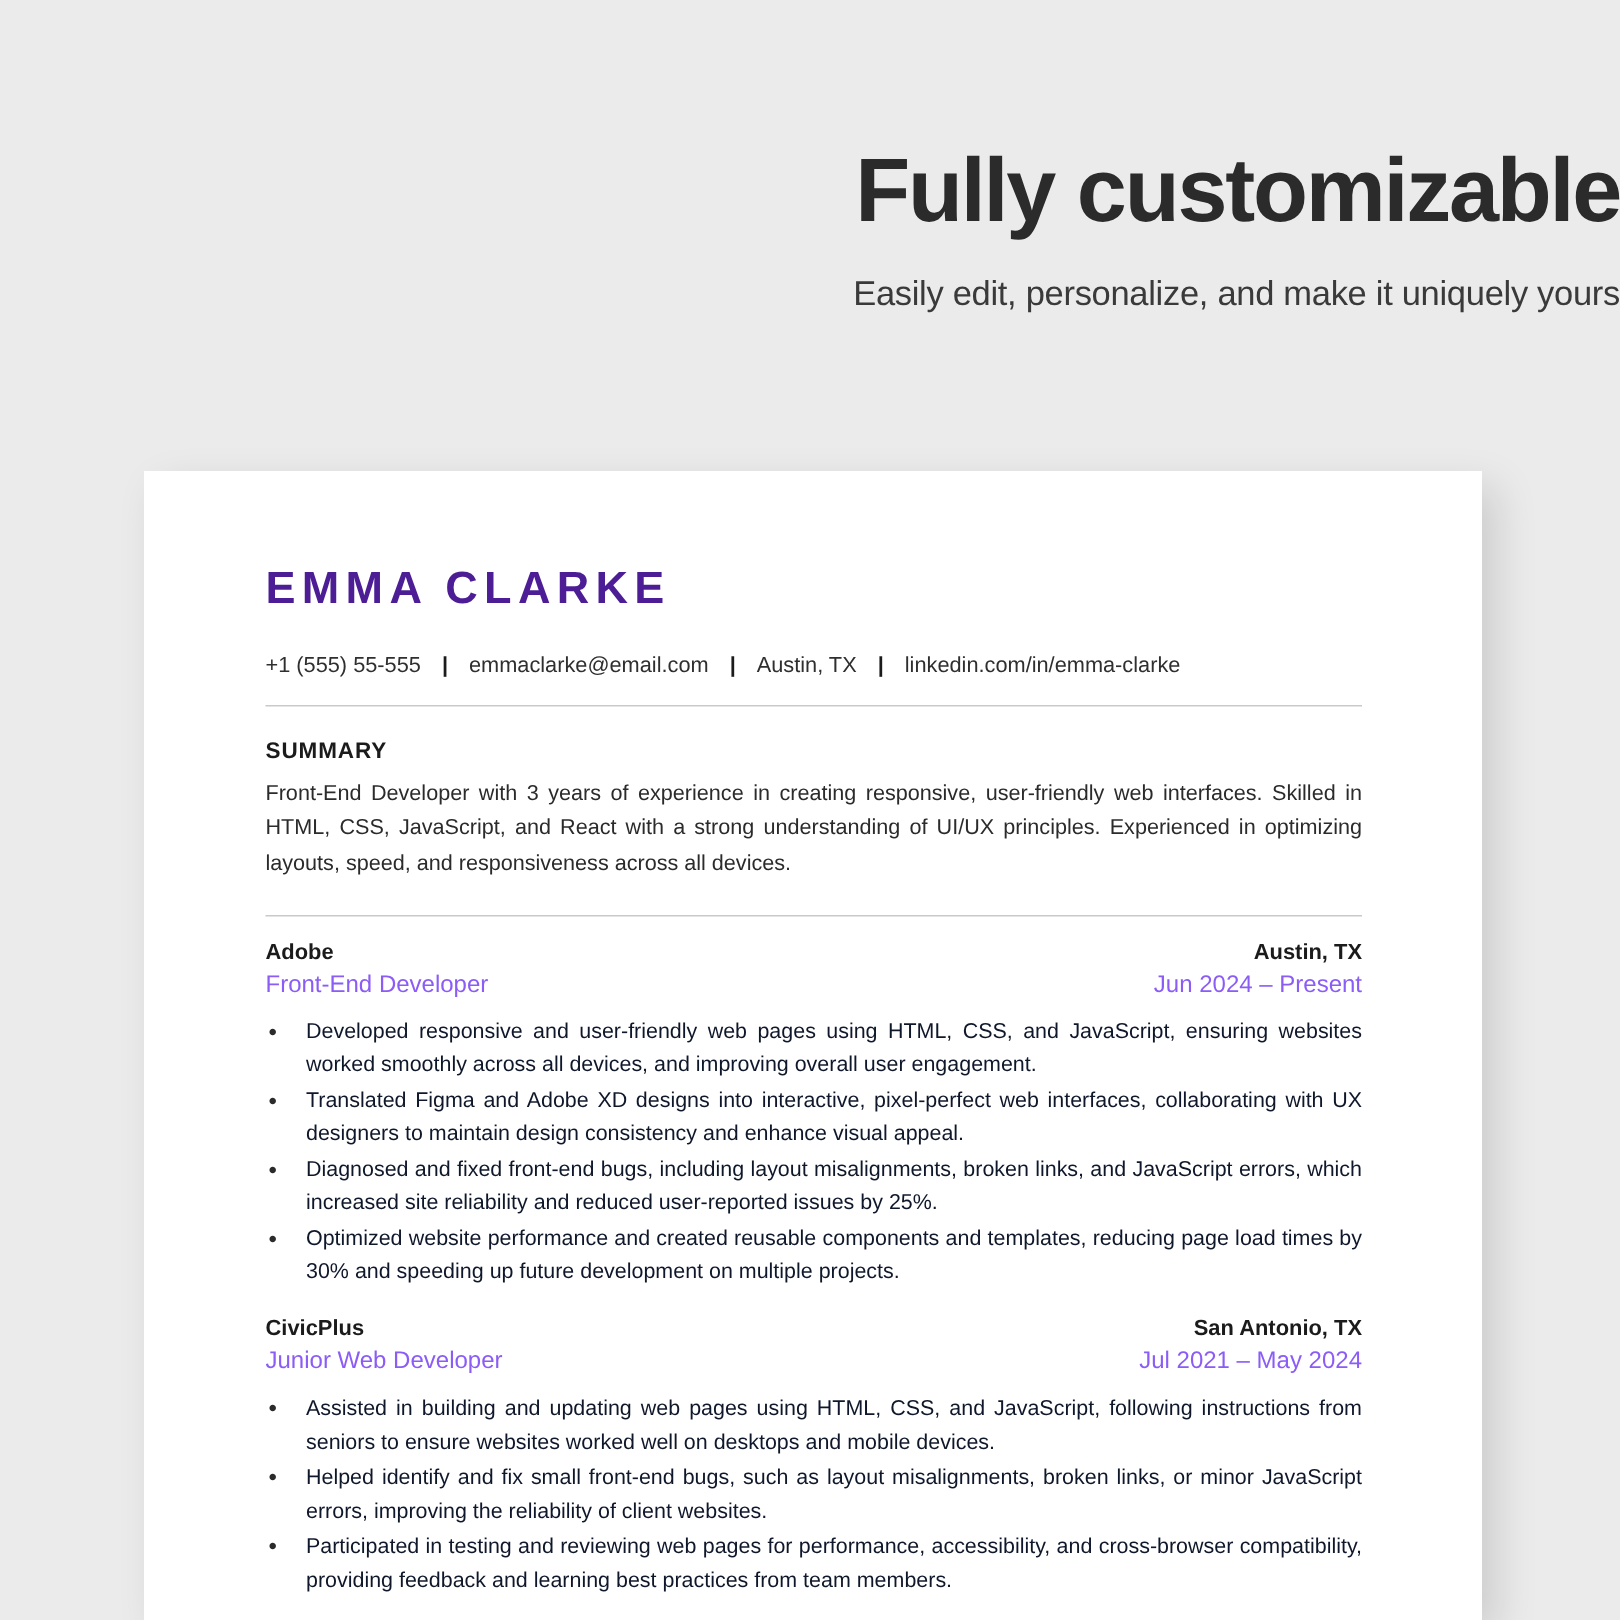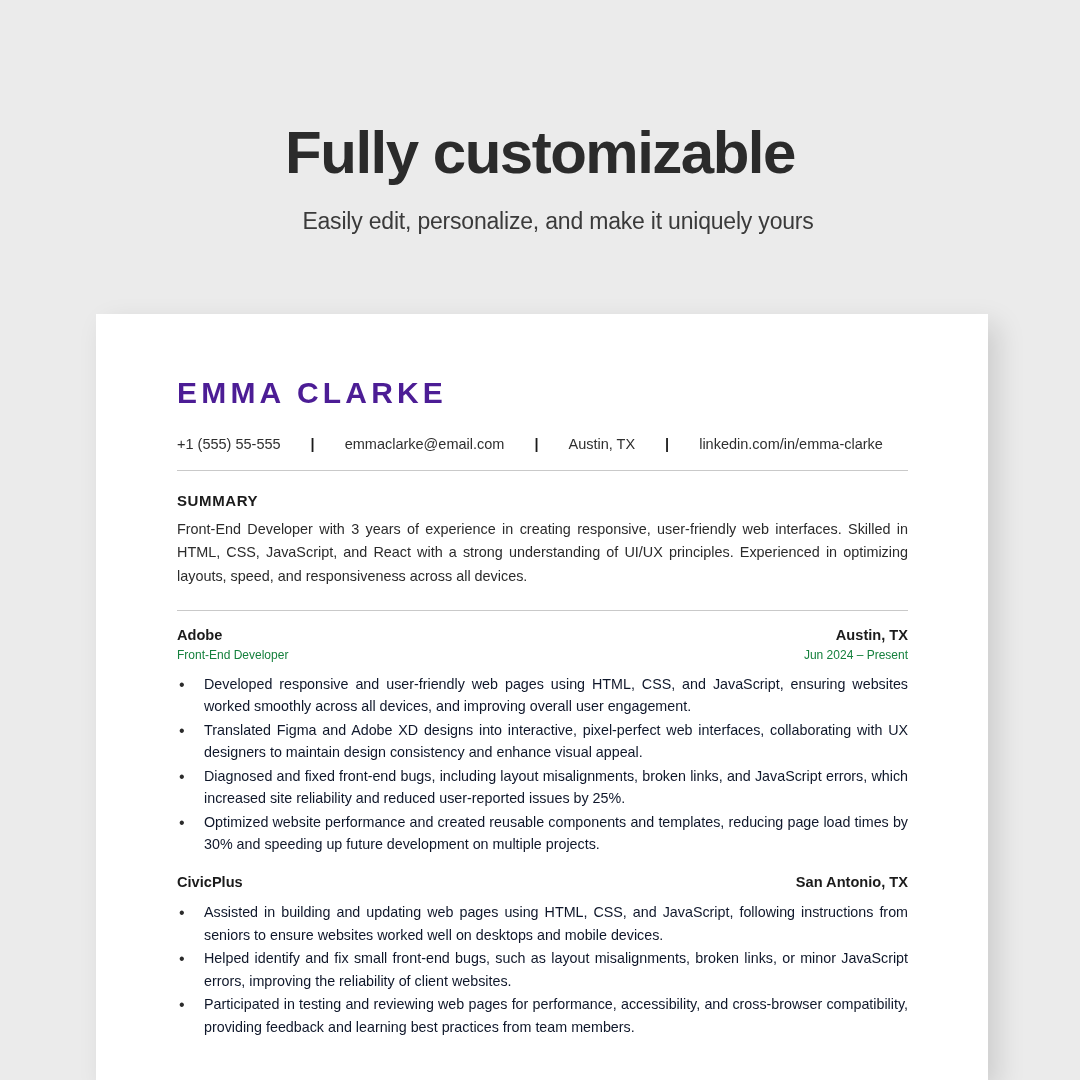--- a/index.html
+++ b/index.html
@@ -10,22 +10,22 @@
     width: 1080px;
     height: 1080px;
     background: #ebebeb;
     font-family: "Liberation Sans", sans-serif;
     overflow: hidden;
     position: relative;
   }
 
   
   .promo {
-    text-align: center;
-    padding-top: 120px;
+    text-align: right;
+    padding-top: 94px;
   }
   .promo-title {
     font-size: 60px;
     font-weight: bold;
     color: #2b2b2b;
     letter-spacing: -1.5px;
     line-height: 1.1;
     margin: 0;
   }
   .promo-sub {
@@ -60,21 +60,20 @@
   }
 
   .contact {
     margin-top: 26px;
     font-size: 14.5px;
     color: #2f2f2f;
     display: flex;
     align-items: center;
     flex-wrap: nowrap;
     white-space: nowrap;
-    gap: 16px;
   }
   .contact .sep {
     color: #1b1b1b;
     font-weight: bold;
     margin: 0 14px;
   }
 
   .rule {
     border-top: 1px solid #c9c9c9;
     margin-top: 18px;
@@ -104,22 +103,22 @@
     justify-content: space-between;
     align-items: baseline;
     text-align: center;
   }
   .job-company, .job-location {
     font-size: 14.6px;
     font-weight: bold;
     color: #1b1b1b;
   }
   .job-role, .job-dates {
-    font-size: 12px;
-    color: #15803d;
+    font-size: 16px;
+    color: #8b5cf6;
   }
   .job-row.second {
     margin-top: 5px;
   }
 
   ul.bullets {
     list-style: none;
     margin: 11px 0 0 0;
     padding: 0;
   }
@@ -187,20 +186,24 @@
         <li>Diagnosed and fixed front-end bugs, including layout misalignments, broken links, and JavaScript errors, which increased site reliability and reduced user-reported issues by 25%.</li>
         <li>Optimized website performance and created reusable components and templates, reducing page load times by 30% and speeding up future development on multiple projects.</li>
       </ul>
     </div>
 
     <div class="job" style="margin-top:19px;">
       <div class="job-row">
         <span class="job-company">CivicPlus</span>
         <span class="job-location">San Antonio, TX</span>
       </div>
+      <div class="job-row second">
+        <span class="job-role">Junior Web Developer</span>
+        <span class="job-dates">Jul 2021 – May 2024</span>
+      </div>
       <ul class="bullets">
         <li>Assisted in building and updating web pages using HTML, CSS, and JavaScript, following instructions from seniors to ensure websites worked well on desktops and mobile devices.</li>
         <li>Helped identify and fix small front-end bugs, such as layout misalignments, broken links, or minor JavaScript errors, improving the reliability of client websites.</li>
         <li>Participated in testing and reviewing web pages for performance, accessibility, and cross-browser compatibility, providing feedback and learning best practices from team members.</li>
       </ul>
     </div>
 
   </div>
 </div>
 

